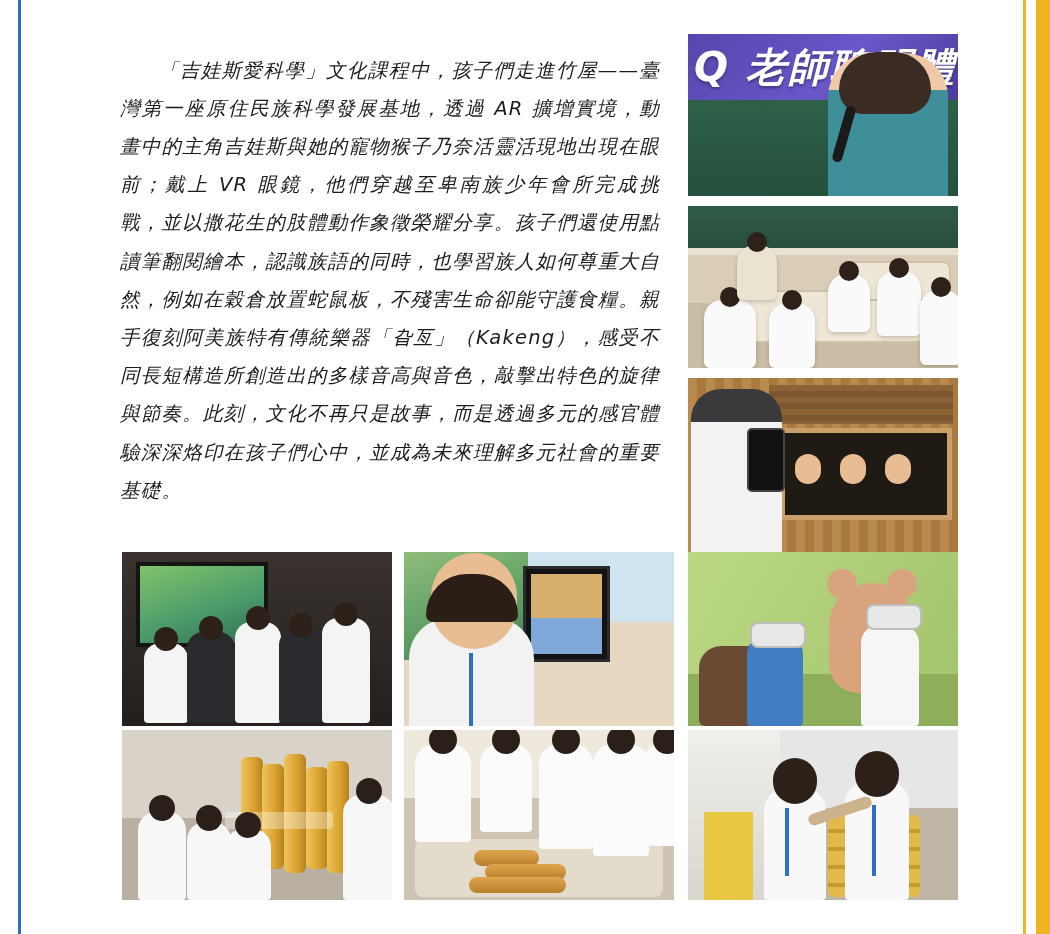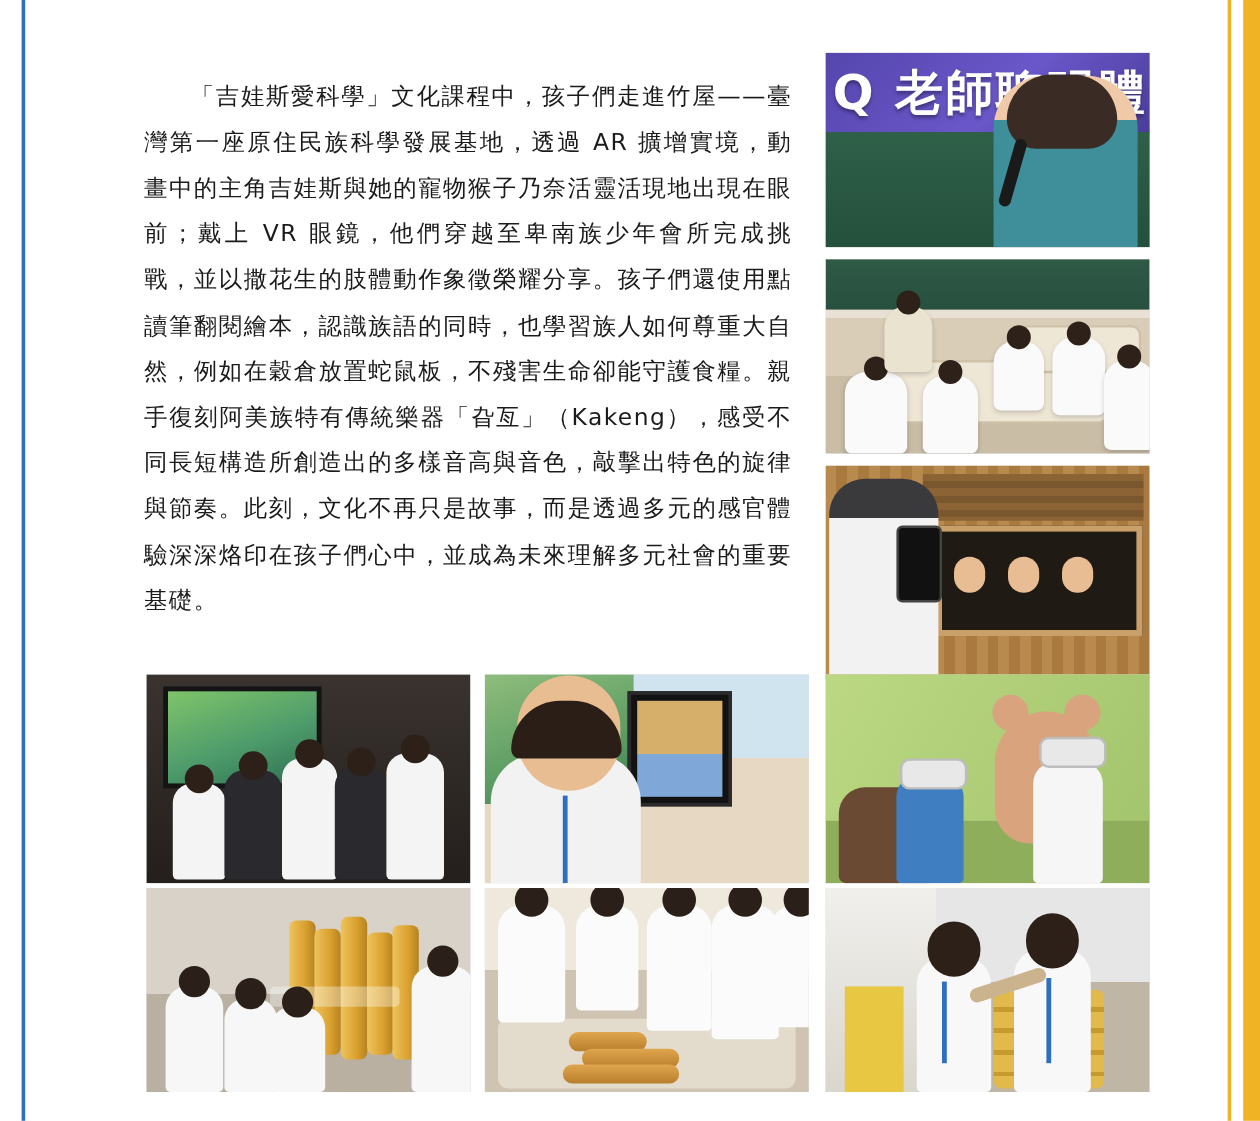--- a/index.html
+++ b/index.html
@@ -43,23 +43,24 @@
     top: 0;
     width: 14px;
     height: 934px;
     background: #f0b323;
   }
 
   
   .content {
     position: absolute;
     left: 120px;
-    top: 34px;
+    top: 24px;
     width: 836px;
     height: 890px;
+    font-style: italic;
   }
 
   
   .article {
     position: absolute;
     left: 0;
     top: 8px;
     width: 540px;
     font-family: "DejaVu Sans", "Liberation Sans", sans-serif;
     font-size: 19.5px;

